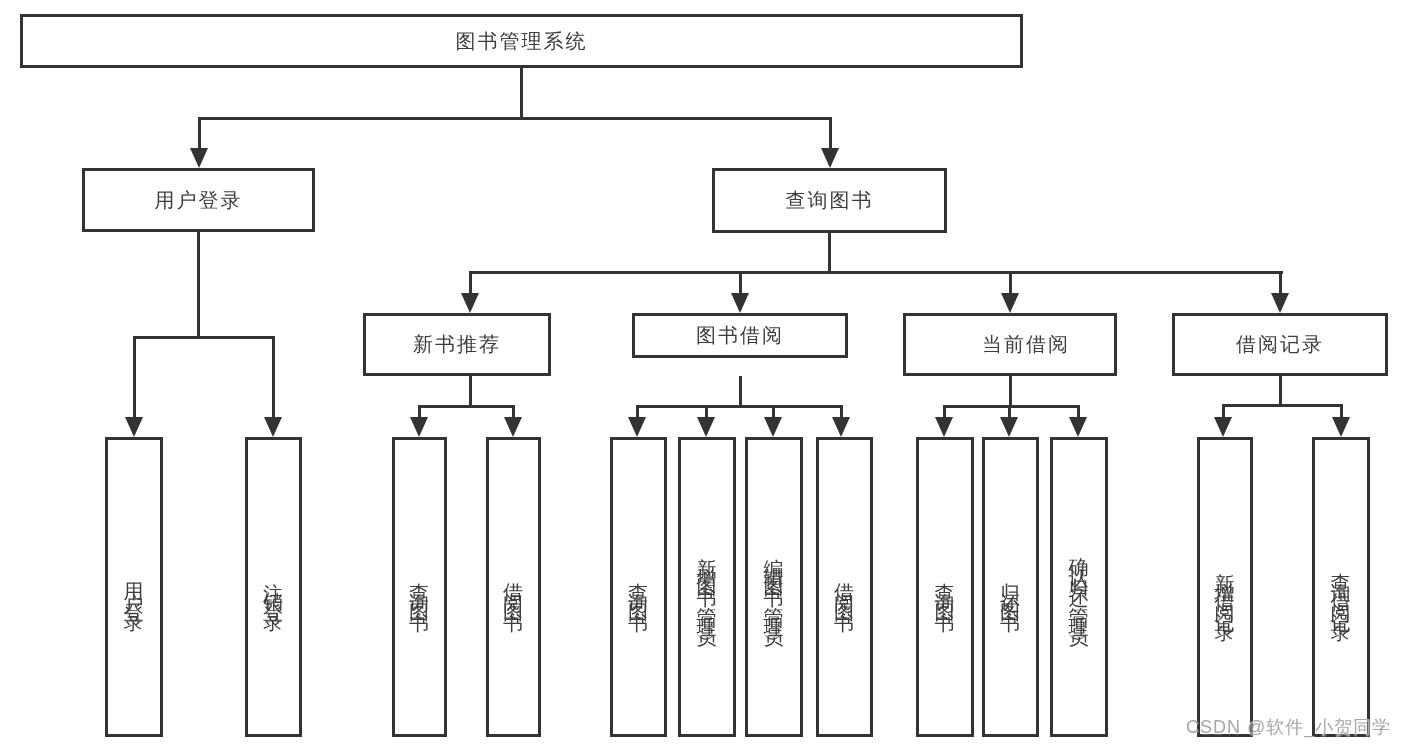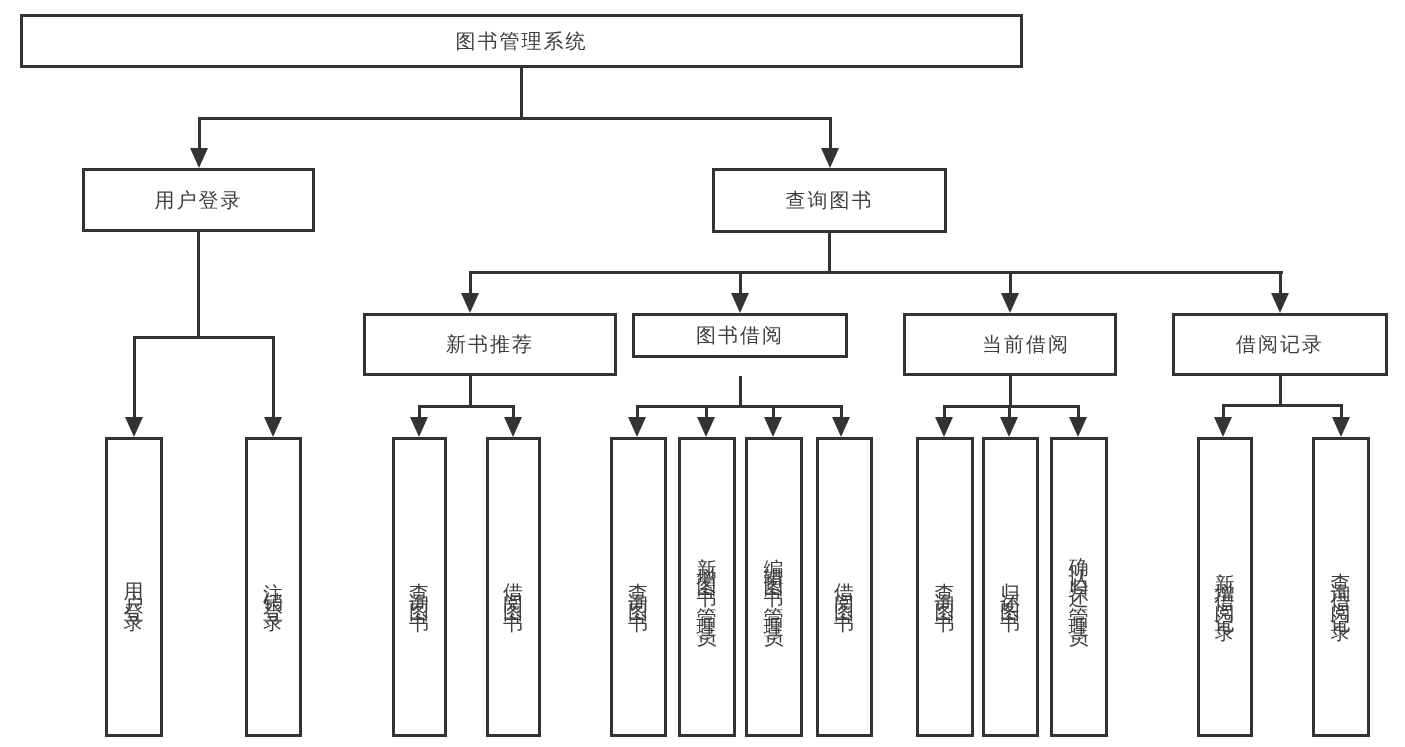--- a/index.html
+++ b/index.html
@@ -88,21 +88,21 @@
   <div class="hline" style="left:469px;top:271px;width:814px;"></div>
   <div class="vline" style="left:469px;top:271px;height:24px;"></div>
   <div class="arrow" style="left:461px;top:293px;"></div>
   <div class="vline" style="left:739px;top:271px;height:24px;"></div>
   <div class="arrow" style="left:731px;top:293px;"></div>
   <div class="vline" style="left:1009px;top:271px;height:24px;"></div>
   <div class="arrow" style="left:1001px;top:293px;"></div>
   <div class="vline" style="left:1279px;top:271px;height:24px;"></div>
   <div class="arrow" style="left:1271px;top:293px;"></div>
 
-  <div class="hbox" style="left:363px;top:313px;width:254px;height:63px;">
+  <div class="hbox" style="left:363px;top:313px;width:188px;height:63px;">
     <span class="hlabel">新书推荐</span>
   </div>
   <div class="hbox" style="left:632px;top:313px;width:216px;height:45px;">
     <span class="hlabel">图书借阅</span>
   </div>
   <div class="hbox" style="left:903px;top:313px;width:214px;height:63px;padding-left:32px;">
     <span class="hlabel">当前借阅</span>
   </div>
   <div class="hbox" style="left:1172px;top:313px;width:216px;height:63px;text-align:center;">
     <span class="hlabel">借阅记录</span>
@@ -179,14 +179,15 @@
     <span class="vlabel">确认归还（管理员）</span>
   </div>
 
   <div class="vbox" style="left:1197px;top:437px;width:56px;height:300px;">
     <span class="vlabel">新增借阅记录</span>
   </div>
   <div class="vbox" style="left:1312px;top:437px;width:58px;height:300px;">
     <span class="vlabel">查询借阅记录</span>
   </div>
 
+  <div class="watermark">CSDN @软件_小贺同学</div>
 
 </div>
 
 </body></html>

